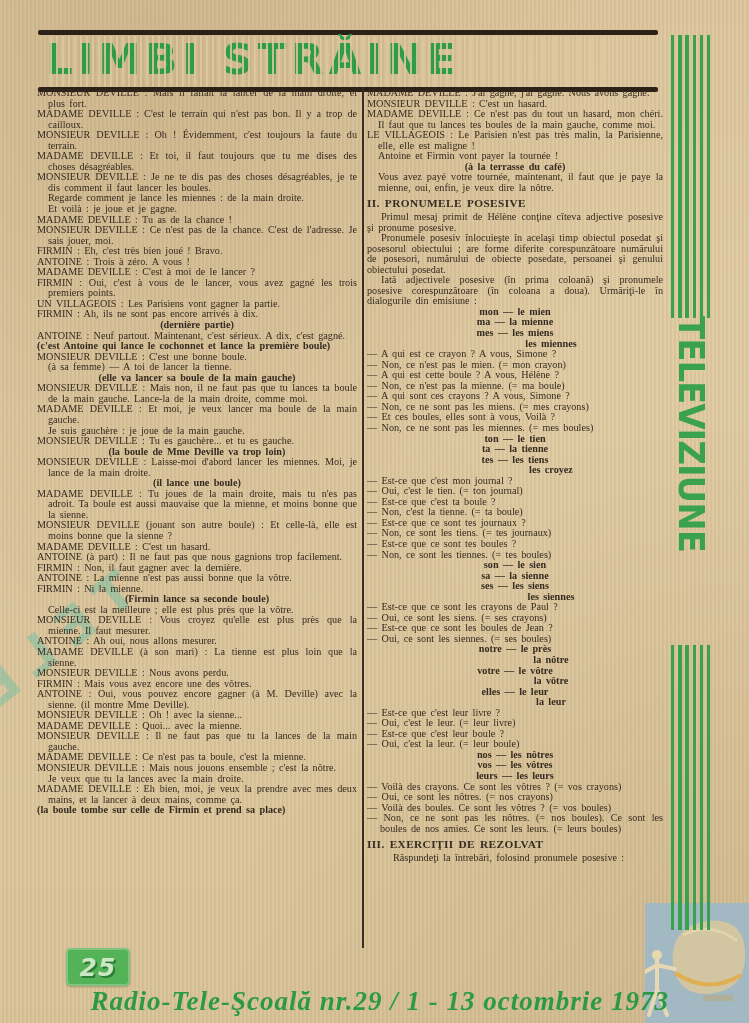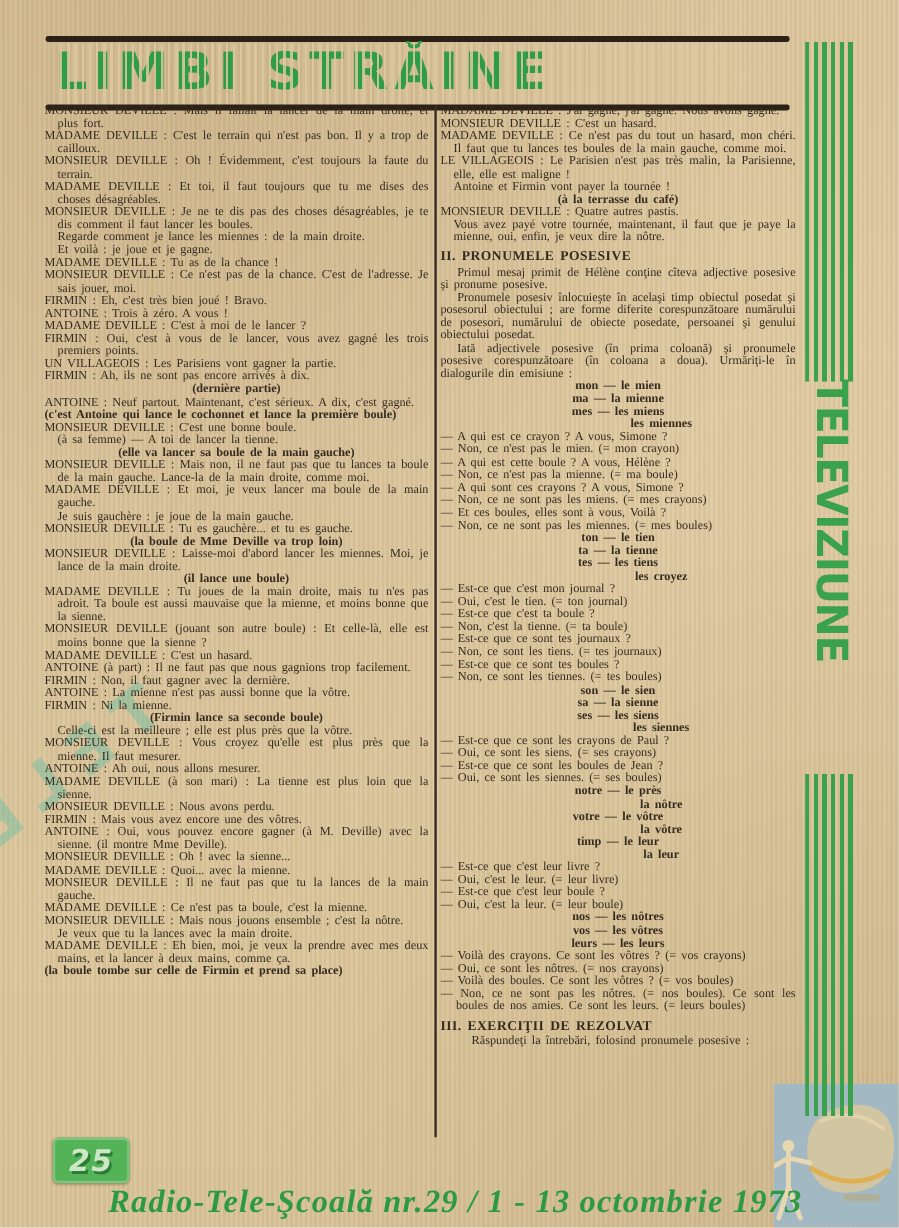--- a/index.html
+++ b/index.html
@@ -74,35 +74,35 @@
     writing-mode:vertical-rl;text-orientation:sideways;
     font-family:"DejaVu Sans", sans-serif;
     font-weight:900;font-size:34px;letter-spacing:-1px;
     color:#3aa24c;line-height:42px;
     transform:scaleX(1.05);
   }
   
   .corner-art{position:absolute;left:645px;top:903px;width:104px;height:120px;z-index:-0;}
   
   .badge{
-    position:absolute;left:44px;top:948px;width:64px;height:38px;
+    position:absolute;left:66px;top:948px;width:64px;height:38px;
     background:#54b257;border-radius:5px;
     box-shadow:inset 0 0 0 2px rgba(255,255,255,.25), 0 1px 2px rgba(60,40,10,.3);
     display:flex;align-items:center;justify-content:center;
   }
   .badge span{
     font-family:"DejaVu Sans", sans-serif;font-weight:900;font-size:25px;
     color:#cde7c4;letter-spacing:1px;
     text-shadow:2px 2px 0 #2c7c37;
     font-style:italic;
   }
   
   .footer{
     position:absolute;left:90px;right:80px;bottom:6px;
-    text-align:center;
+    text-align:right;
     font-style:italic;font-weight:bold;font-size:27px;
     color:#2c9a43;letter-spacing:1px;
     font-family:"Liberation Serif", serif;
   }
 </style>
 </head>
 <body>
 
 <div class="page">
 
@@ -170,21 +170,20 @@
         <div class="tl stageleft">(la boule tombe sur celle de Firmin et prend sa place)</div>
       </div>
     <div class="divider"></div>
     <div class="col col-right">
         <div class="tl line">MADAME DEVILLE : J'ai gagné, j'ai gagné. Nous avons gagné.</div>
         <div class="tl line">MONSIEUR DEVILLE : C'est un hasard.</div>
         <div class="tl line">MADAME DEVILLE : Ce n'est pas du tout un hasard, mon chéri. Il faut que tu lances tes boules de la main gauche, comme moi.</div>
         <div class="tl line">LE VILLAGEOIS : Le Parisien n'est pas très malin, la Parisienne, elle, elle est maligne !</div>
         <div class="tl cont">Antoine et Firmin vont payer la tournée !</div>
         <div class="tl stage">(à la terrasse du café)</div>
-        <div class="tl line">MONSIEUR DEVILLE : Quatre autres pastis.</div>
         <div class="tl cont">Vous avez payé votre tournée, maintenant, il faut que je paye la mienne, oui, enfin, je veux dire la nôtre.</div>
         <div class="tl heading">II. PRONUMELE POSESIVE</div>
         <div class="tl para">Primul mesaj primit de Hélène conţine cîteva adjective posesive şi pronume posesive.</div>
         <div class="tl para">Pronumele posesiv înlocuieşte în acelaşi timp obiectul posedat şi posesorul obiectului ; are forme diferite corespunzătoare numărului de posesori, numărului de obiecte posedate, persoanei şi genului obiectului posedat.</div>
         <div class="tl para">Iată adjectivele posesive (în prima coloană) şi pronumele posesive corespunzătoare (în coloana a doua). Urmăriţi-le în dialogurile din emisiune :</div>
         <div class="tl pair">mon — le mien</div>
         <div class="tl pair">ma — la mienne</div>
         <div class="tl pair">mes — les miens</div>
         <div class="tl pair2">les miennes</div>
         <div class="tl dash">— A qui est ce crayon ? A vous, Simone ?</div>
@@ -212,21 +211,21 @@
         <div class="tl pair">ses — les siens</div>
         <div class="tl pair2">les siennes</div>
         <div class="tl dash">— Est-ce que ce sont les crayons de Paul ?</div>
         <div class="tl dash">— Oui, ce sont les siens. (= ses crayons)</div>
         <div class="tl dash">— Est-ce que ce sont les boules de Jean ?</div>
         <div class="tl dash">— Oui, ce sont les siennes. (= ses boules)</div>
         <div class="tl pair">notre — le près</div>
         <div class="tl pair2">la nôtre</div>
         <div class="tl pair">votre — le vôtre</div>
         <div class="tl pair2">la vôtre</div>
-        <div class="tl pair">timp — le leur</div>
+        <div class="tl pair">elles — le leur</div>
         <div class="tl pair2">la leur</div>
         <div class="tl dash">— Est-ce que c'est leur livre ?</div>
         <div class="tl dash">— Oui, c'est le leur. (= leur livre)</div>
         <div class="tl dash">— Est-ce que c'est leur boule ?</div>
         <div class="tl dash">— Oui, c'est la leur. (= leur boule)</div>
         <div class="tl pair">nos — les nôtres</div>
         <div class="tl pair">vos — les vôtres</div>
         <div class="tl pair">leurs — les leurs</div>
         <div class="tl dash">— Voilà des crayons. Ce sont les vôtres ? (= vos crayons)</div>
         <div class="tl dash">— Oui, ce sont les nôtres. (= nos crayons)</div>

